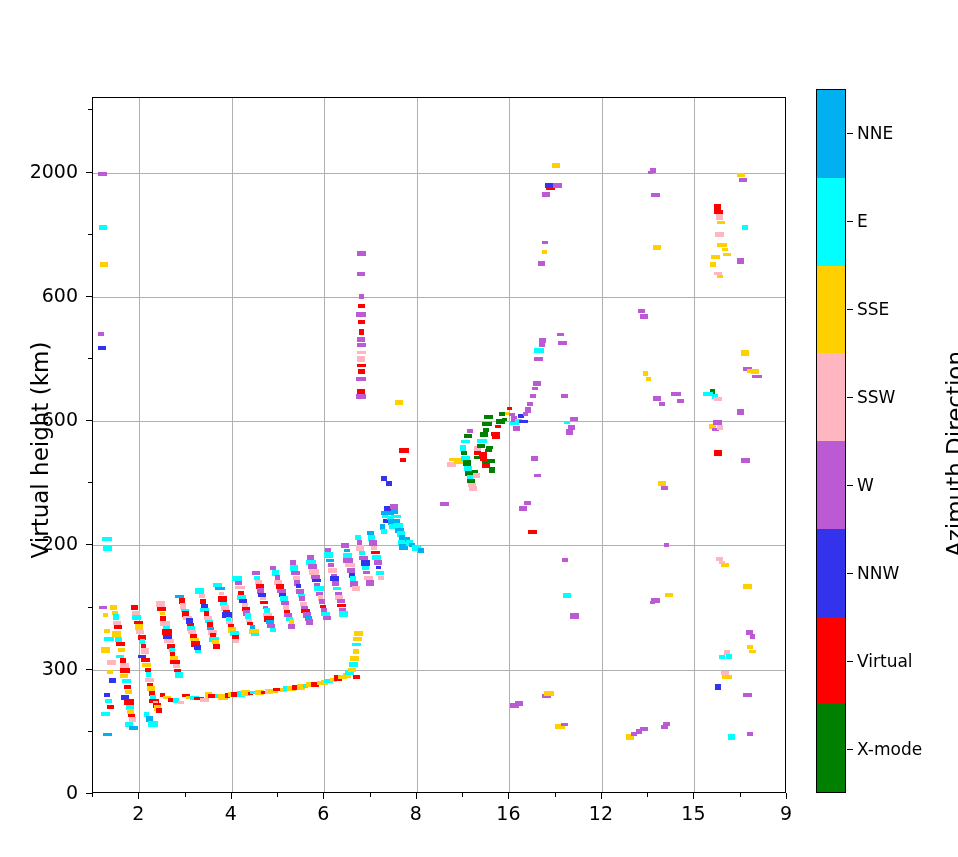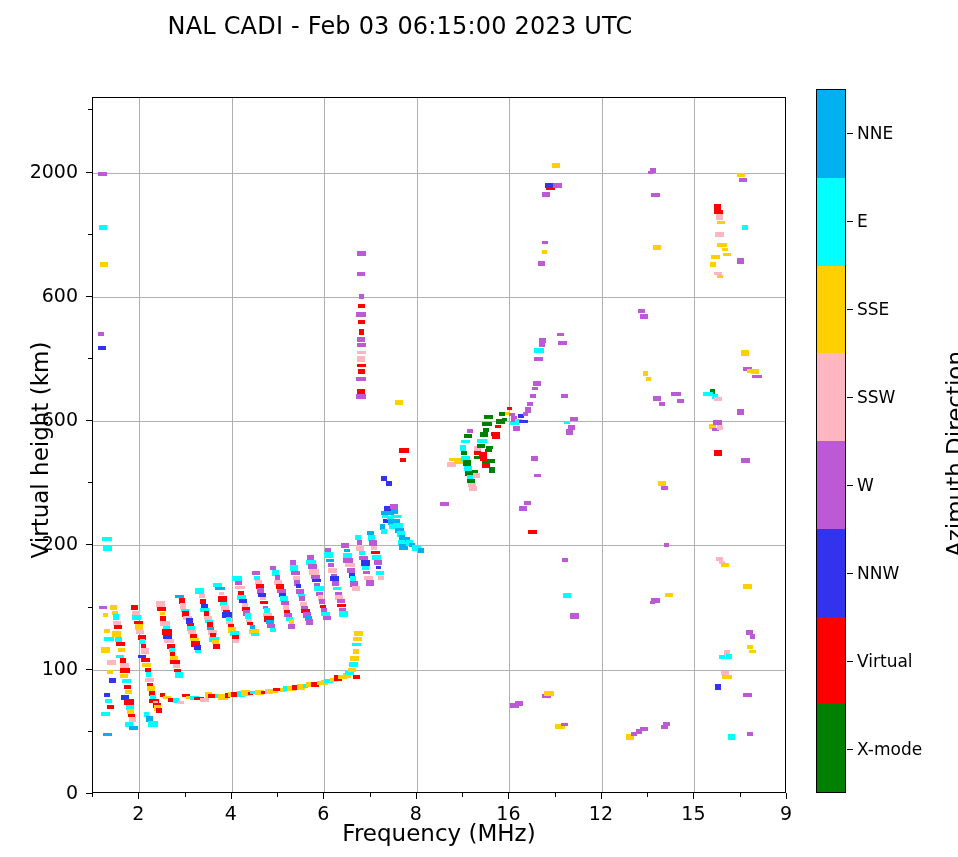--- a/index.html
+++ b/index.html
@@ -153,21 +153,20 @@
     color: #000;
     transform: rotate(-90deg);
     transform-origin: center center;
   }
 </style>
 </head>
 <body>
 
 <div id="root">
 
-  <div id="title">NAL CADI - Feb 03 06:15:00 2023 UTC</div>
 
   <div id="plot-frame">
     <div id="grid-layer">
         <div class="gridline-v" style="left: 46.2667px;"></div>
         <div class="gridline-v" style="left: 138.8px;"></div>
         <div class="gridline-v" style="left: 231.333px;"></div>
         <div class="gridline-v" style="left: 323.867px;"></div>
         <div class="gridline-v" style="left: 416.4px;"></div>
         <div class="gridline-v" style="left: 508.933px;"></div>
         <div class="gridline-v" style="left: 601.467px;"></div>
@@ -717,38 +716,37 @@
       <div class="tick-x minor" style="left: 184.533px; top: 793px;"></div>
       <div class="tick-x minor" style="left: 277.067px; top: 793px;"></div>
       <div class="tick-x minor" style="left: 369.6px; top: 793px;"></div>
       <div class="tick-x minor" style="left: 462.133px; top: 793px;"></div>
       <div class="tick-x minor" style="left: 554.667px; top: 793px;"></div>
       <div class="tick-x minor" style="left: 647.2px; top: 793px;"></div>
       <div class="tick-x minor" style="left: 739.733px; top: 793px;"></div>
       <div class="tick-y" style="left: 86px; top: 793px;"></div>
       <div class="ticklabel-y" style="left: 8px; top: 781px;">0</div>
       <div class="tick-y" style="left: 86px; top: 668.714px;"></div>
-      <div class="ticklabel-y" style="left: 8px; top: 656.714px;">100</div>
+      <div class="ticklabel-y" style="left: 8px; top: 656.714px;">300</div>
       <div class="tick-y" style="left: 86px; top: 544.429px;"></div>
       <div class="ticklabel-y" style="left: 8px; top: 532.429px;">200</div>
       <div class="tick-y" style="left: 86px; top: 420.143px;"></div>
       <div class="ticklabel-y" style="left: 8px; top: 408.143px;">600</div>
       <div class="tick-y" style="left: 86px; top: 295.857px;"></div>
       <div class="ticklabel-y" style="left: 8px; top: 283.857px;">600</div>
       <div class="tick-y" style="left: 86px; top: 171.571px;"></div>
       <div class="ticklabel-y" style="left: 8px; top: 159.571px;">2000</div>
       <div class="tick-y minor" style="left: 88px; top: 730.857px;"></div>
       <div class="tick-y minor" style="left: 88px; top: 606.571px;"></div>
       <div class="tick-y minor" style="left: 88px; top: 482.286px;"></div>
       <div class="tick-y minor" style="left: 88px; top: 358px;"></div>
       <div class="tick-y minor" style="left: 88px; top: 233.714px;"></div>
       <div class="tick-y minor" style="left: 88px; top: 109.429px;"></div>
     </div>
 
-  <div id="xlabel">Frequency (MHz)</div>
   <div id="ylabel">Virtual height (km)</div>
 
   <div id="colorbar">
       <div class="cb-seg" style="height: 12.5%; background: rgb(0, 176, 240);"></div>
       <div class="cb-seg" style="height: 12.5%; background: rgb(0, 255, 255);"></div>
       <div class="cb-seg" style="height: 12.5%; background: rgb(255, 208, 0);"></div>
       <div class="cb-seg" style="height: 12.5%; background: rgb(255, 182, 193);"></div>
       <div class="cb-seg" style="height: 12.5%; background: rgb(187, 90, 212);"></div>
       <div class="cb-seg" style="height: 12.5%; background: rgb(51, 51, 238);"></div>
       <div class="cb-seg" style="height: 12.5%; background: rgb(255, 0, 0);"></div>

